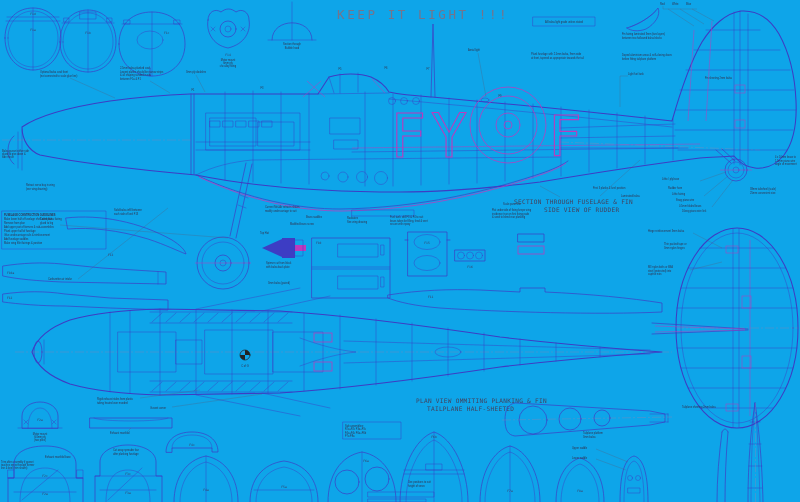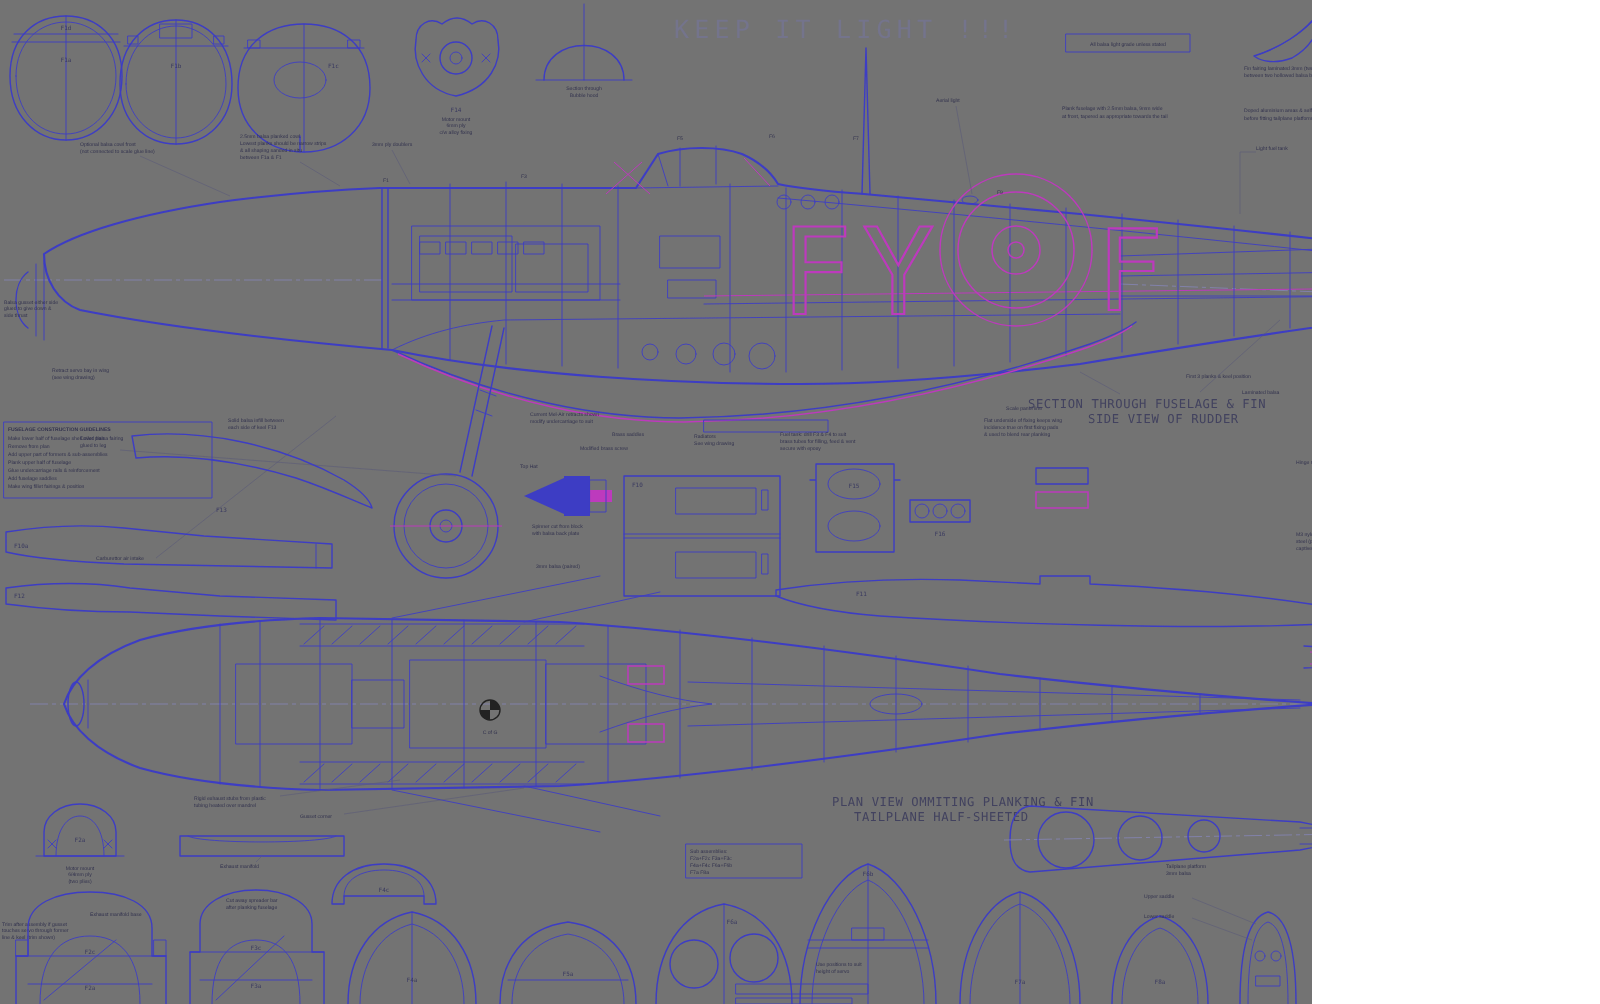--- a/index.html
+++ b/index.html
@@ -1,16 +1,16 @@
 <!DOCTYPE html>
 <html style="--line: #3d3dc4; --accent: #bd3abd; --text: #32324e; --title: #74748c;"><head>
 <meta charset="utf-8">
 <style>
   html,body{margin:0;padding:0;background:#fff;}
-  #sheet{width:656px;height:502px;position:relative;background:#737373;overflow:hidden;}
+  #sheet{width:800px;height:502px;position:relative;background:#0ea5e9;overflow:hidden;}
   svg{display:block;}
   .b{fill:none;stroke:var(--line,#3d3dc4);stroke-width:.7;stroke-linejoin:round;stroke-linecap:round;}
   .b2{stroke-width:1.05;}
   .bt{stroke-width:.45;}
   .m{fill:none;stroke:var(--accent,#bd3abd);stroke-width:.75;}
   .mt{stroke-width:.5;}
   .fillb{fill:var(--line,#3d3dc4);stroke:none;}
   .fillm{fill:var(--accent,#bd3abd);stroke:none;}
   text{font-family:"DejaVu Sans Mono","Liberation Mono",monospace;fill:#32324e;}
   .tt{font-size:2.55px;font-family:"Liberation Sans",sans-serif;}

